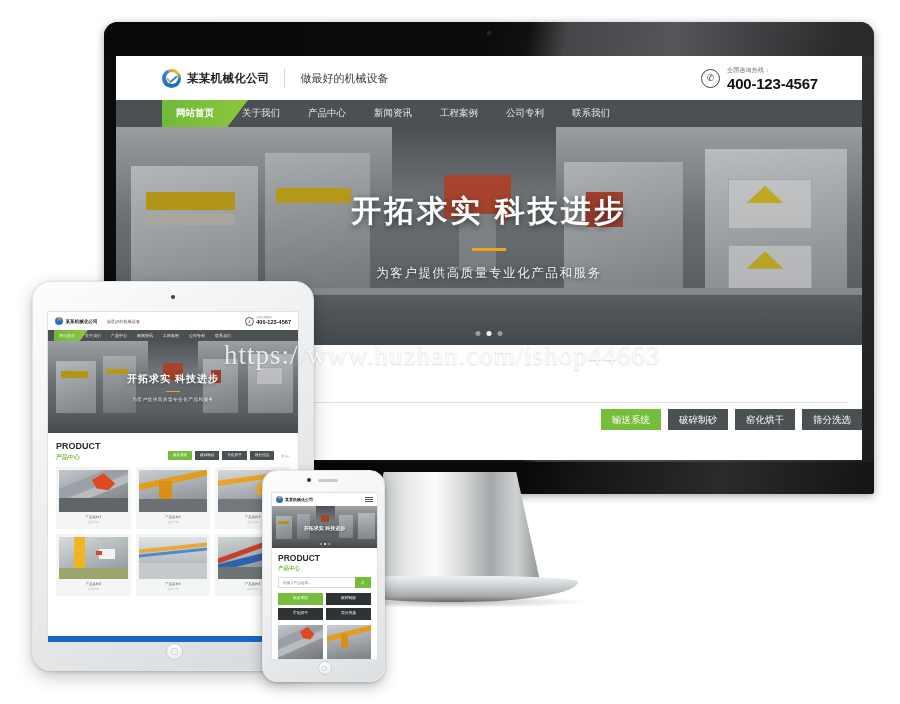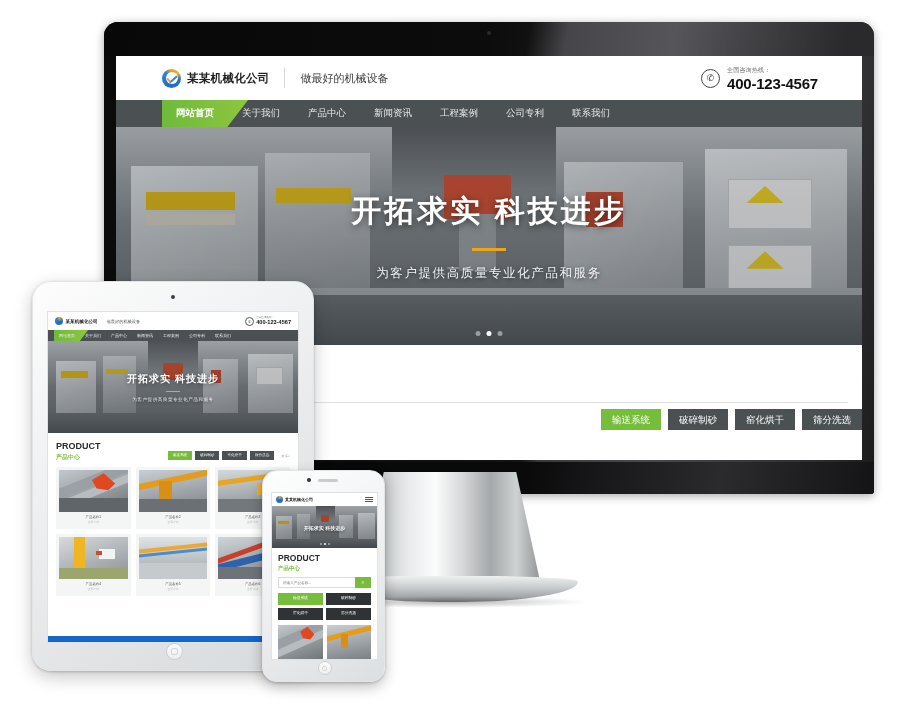--- a/index.html
+++ b/index.html
@@ -549,14 +549,15 @@
                 <div class="p" style="left:32%;top:28%;width:16%;height:42%;background:#d98f16;"></div>
               </div>
             </div>
           </div>
         </div>
 
       </div>
     </div>
   </div>
 
+  <div class="wm">https://www.huzhan.com/ishop44663</div>
 
 </div>
 
 </body></html>

